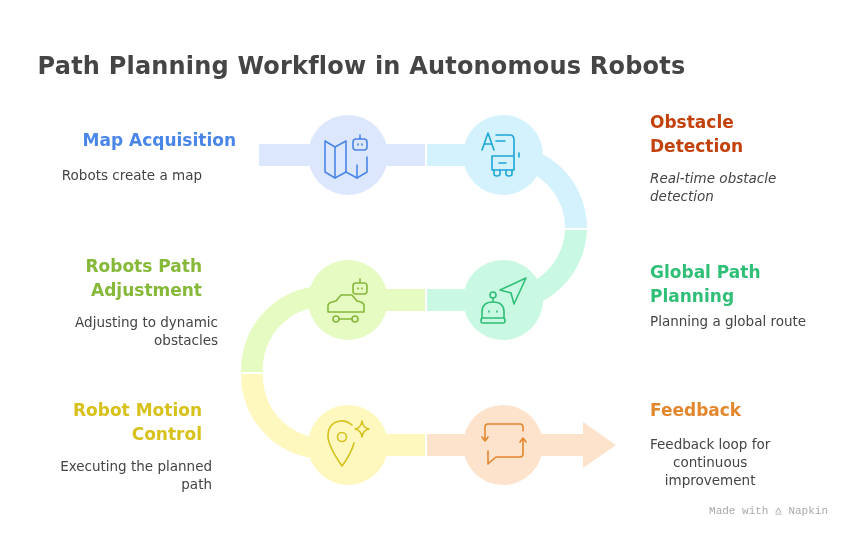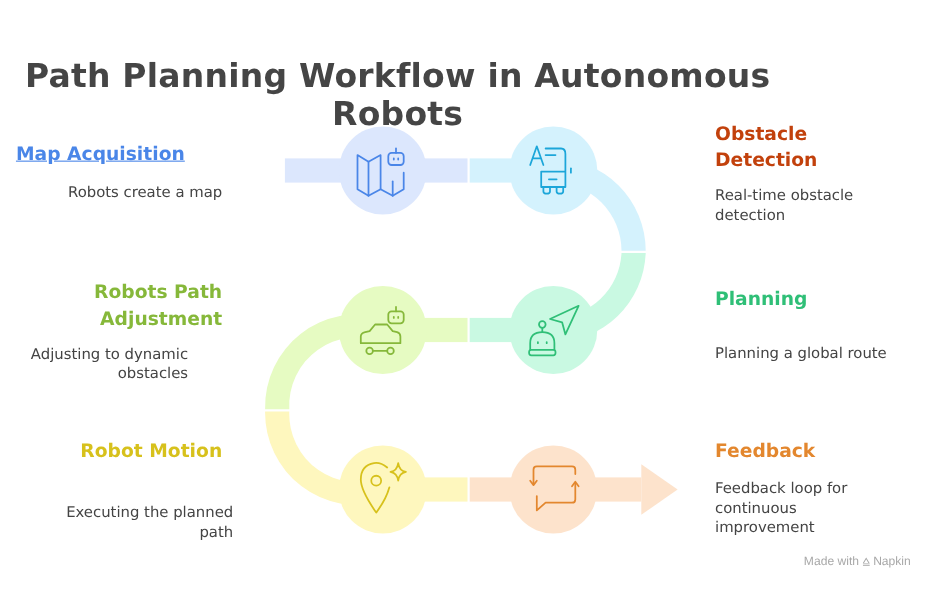--- a/index.html
+++ b/index.html
@@ -1,23 +1,23 @@
 <!DOCTYPE html>
 <html><head>
 <meta charset="utf-8">
 <style>
   html, body { margin: 0; padding: 0; background: #ffffff; }
   body { width: 852px; height: 540px; position: relative; overflow: hidden; font-family: "DejaVu Sans", sans-serif; }
-  .title { position: absolute; left: 0; width: 723px; top: 52px; text-align: center; font-size: 30px; font-weight: bold; color: #454545; letter-spacing: 0.2px; }
+  .title { position: absolute; left: 0; width: 723px; top: 52px; text-align: center; font-size: 24px; font-weight: bold; color: #454545; letter-spacing: 0.2px; }
   svg.diagram { position: absolute; left: 0; top: 0; }
   .step-title { position: absolute; font-weight: bold; font-size: 17px; line-height: 24px; }
   .step-desc { position: absolute; font-size: 13.5px; line-height: 18px; color: #444; }
   .left { text-align: right; }
   .right { text-align: left; }
-  .footer { position: absolute; right: 24px; top: 505px; font-size: 11px; color: #a8a8a8; font-family: Liberation Sans, sans-serif; }
+  .footer { position: absolute; right: 24px; top: 505px; font-size: 11px; color: #a8a8a8; font-family: Liberation Mono, monospace; }
 </style>
 </head>
 <body>
 
 <div class="title">Path Planning Workflow in Autonomous Robots</div>
 
 <svg class="diagram" width="852" height="540" viewBox="0 0 852 540">
 
   <rect x="259" y="144" width="166" height="22" fill="#DCE7FD"></rect>
   <rect x="427" y="144" width="76" height="22" fill="#D4F2FD"></rect>
@@ -89,64 +89,66 @@
   </g>
 
   <g fill="none" stroke="#E3872E" stroke-width="1.6" stroke-linejoin="round" stroke-linecap="round">
     <path d="M485,440 L485,427 Q485,424 488,424 L520,424 Q523,424 523,427 L523,431"></path>
     <path d="M482,437 L485,441 L488,437"></path>
     <path d="M523,440 L523,454 Q523,457 520,457 L496,457 L488,464 L488,451"></path>
     <path d="M520,442 L523,438 L526,442"></path>
   </g>
 </svg>
 
-<div class="step-title left" style="right:684px; top:128px; color:#4A86E8;text-decoration:underline;">
+<div class="step-title left" style="right:616px; top:128px; color:#4A86E8;">
   <span>Map Acquisition</span>
 </div>
 <div class="step-desc left" style="right:650px; top:166px;">
   <span>Robots create a map</span>
 </div>
 
 <div class="step-title right" style="left:650px; top:110px; color:#c2410c;">
   <div>Obstacle</div>
   <div>Detection</div>
 </div>
-<div class="step-desc right" style="left:650px; top:169px;">
+<div class="step-desc right" style="left:650px; top:169px;font-style:italic;">
   <div>Real-time obstacle</div>
   <div>detection</div>
 </div>
 
 <div class="step-title right" style="left:650px; top:260px; color:#2FBF77;">
+  <div>Global Path</div>
   <div>Planning</div>
 </div>
 <div class="step-desc right" style="left:650px; top:312px;">
   <div>Planning a global route</div>
 </div>
 
 <div class="step-title left" style="right:650px; top:254px; color:#86B83A;">
   <div>Robots Path</div>
   <div>Adjustment</div>
 </div>
-<div class="step-desc left" style="right:681px; top:313px;">
+<div class="step-desc left" style="right:634px; top:313px;">
   <div>Adjusting to dynamic</div>
   <div>obstacles</div>
 </div>
 
 <div class="step-title left" style="right:650px; top:398px; color:#D7C11C;">
   <div>Robot Motion</div>
+  <div>Control</div>
 </div>
 <div class="step-desc left" style="right:640px; top:457px;">
   <div>Executing the planned</div>
   <div>path</div>
 </div>
 
 <div class="step-title right" style="left:650px; top:398px; color:#E3872E;">
   <div>Feedback</div>
 </div>
-<div class="step-desc right" style="left:650px; top:435px;">
+<div class="step-desc right" style="left:650px; top:435px;text-align:center;">
   <div>Feedback loop for</div>
   <div>continuous</div>
   <div>improvement</div>
 </div>
 
 <div class="footer">
   <span>Made with</span>
   <span>⩠</span>
   <span>Napkin</span>
 </div>

